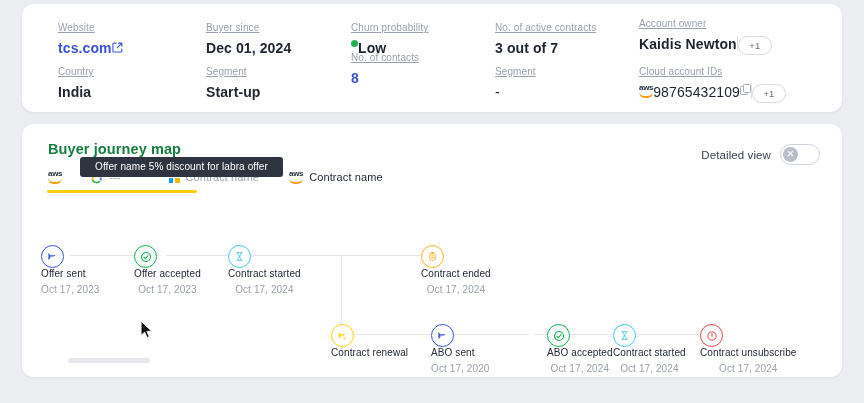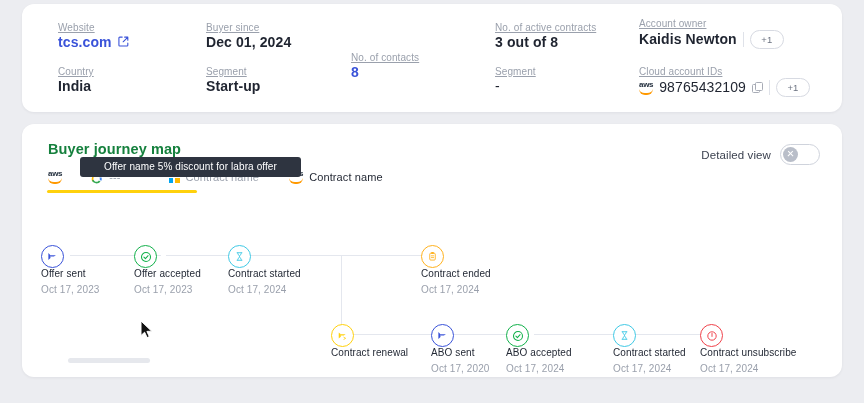--- a/index.html
+++ b/index.html
@@ -19,23 +19,23 @@
   #summary-card{left:22px;top:4px;width:820px;height:108px;}
   #journey-card{left:22px;top:124px;width:820px;height:253px;}
 
   
   .field{position:absolute;}
   .f-label{
     font-size:10px;color:#9aa0ac;letter-spacing:.1px;
     line-height:12px;white-space:nowrap;text-decoration:underline;
   }
   .f-value{
-    font-size:14px;color:#1f2430;font-weight:600;
+    margin-top:6px;font-size:14px;color:#1f2430;font-weight:600;
     line-height:17px;white-space:nowrap;letter-spacing:.1px;
-    display:flex;align-items:center;gap:6px;
+    display:flex;align-items:flex-start;
   }
   .f-value.link{color:#3a53d9;font-weight:600;}
   .f-value.muted{color:#1f2430;font-weight:400;}
 
   .dot{width:7px;height:7px;border-radius:50%;background:#1fb453;display:inline-block;}
 
   .pill{
     display:inline-flex;align-items:center;justify-content:center;
     min-width:22px;height:17px;padding:0 5px;border-radius:10px;
     border:1px solid #d7dae2;font-size:9.5px;color:#6b7280;font-weight:500;
@@ -98,21 +98,21 @@
     background:#ffd10d;border-radius:2px;
   }
 
   .gcp-icon{width:13px;height:13px;position:relative;}
   .ms-icon{width:11px;height:11px;display:grid;grid-template-columns:1fr 1fr;grid-template-rows:1fr 1fr;gap:1.2px;}
   .ms-icon i{display:block;}
 
   
   #offer-tooltip{
     position:absolute;left:58px;top:33px;background:#2e3440;color:#fff;
-    font-size:10px;padding:4px 24px 5px;border-radius:3px;white-space:nowrap;
+    font-size:10px;padding:4px 15px 5px;border-radius:3px;white-space:nowrap;
     letter-spacing:.1px;z-index:6;
   }
 
   
   #cursor{position:absolute;left:118px;top:196px;width:14px;height:19px;z-index:8;}
 
   
   #map{position:absolute;left:0;top:80px;width:820px;height:150px;}
   .conn{position:absolute;background:#e4e7ee;}
   .conn.h{height:1px;}
@@ -122,21 +122,21 @@
   .node .circle{
     width:21px;height:21px;border-radius:50%;border:1.3px solid currentColor;
     background:#fff;display:flex;align-items:center;justify-content:center;
     position:relative;z-index:3;
   }
   .node .ntitle{
     font-size:10px;color:#242a36;white-space:nowrap;
     letter-spacing:.1px;font-weight:400;
   }
   .node .ndate{
-    margin-top:5px;font-size:10px;color:#9aa0ac;white-space:nowrap;letter-spacing:.1px;
+    margin-top:5px;font-size:10px;color:#9aa0ac;white-space:nowrap;letter-spacing:.1px;text-align:center;
   }
 
   
   #hscroll-track{position:absolute;left:46px;bottom:14px;width:754px;height:5px;}
   #hscroll-thumb{
     position:absolute;left:46px;bottom:14px;width:82px;height:5px;
     background:#e6e8ed;border-radius:3px;cursor:pointer;
   }
 </style>
 </head>
@@ -157,24 +157,31 @@
           </svg>
         </span>
       </div>
     </div>
 
     <div class="field" style="left:184px;top:18px;">
       <div class="f-label">Buyer since</div>
       <div class="f-value">Dec 01, 2024</div>
     </div>
 
+    <div class="field" style="left:329px;top:18px;">
+      <div class="f-label">Churn probability</div>
+      <div class="f-value">
+        <span class="dot"></span>
+        <span>Low</span>
+      </div>
+    </div>
 
     <div class="field" style="left:473px;top:18px;">
       <div class="f-label">No. of active contracts</div>
-      <div class="f-value">3 out of 8</div>
+      <div class="f-value">3 out of 7</div>
     </div>
 
     <div class="field" style="left:617px;top:14px;">
       <div class="f-label">Account owner</div>
       <div class="f-value">
         <span>Kaidis Newton</span>
         <span class="vdiv"></span>
         <span class="pill">+1</span>
       </div>
     </div>
@@ -350,21 +357,21 @@
         <div class="circle">
           <svg width="11" height="11" viewBox="0 0 16 16">
             <path d="M2 3v10l3-3V6z" fill="#3a53d9"></path>
             <path d="M5 6h8l-3 2H5z" fill="#3a53d9"></path>
           </svg>
         </div>
         <div class="ntitle">ABO sent</div>
         <div class="ndate">Oct 17, 2020</div>
       </div>
 
-      <div class="node" style="left:484px;top:120px;color:#11b14a;">
+      <div class="node" style="left:525px;top:120px;color:#11b14a;">
         <div class="circle">
           <svg width="12" height="12" viewBox="0 0 16 16">
             <circle cx="8" cy="8" r="6" fill="none" stroke="#11b14a" stroke-width="1.4"></circle>
             <path d="M5.2 8.2l2 2 3.6-3.9" fill="none" stroke="#11b14a" stroke-width="1.4" stroke-linecap="round" stroke-linejoin="round"></path>
           </svg>
         </div>
         <div class="ntitle">ABO accepted</div>
         <div class="ndate">Oct 17, 2024</div>
       </div>
 

